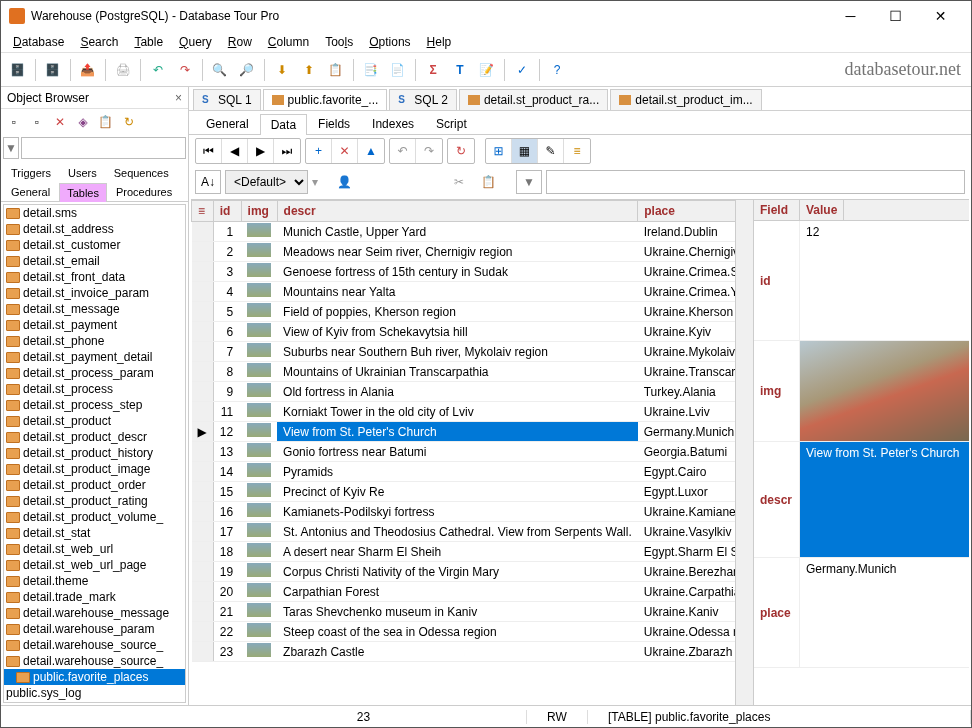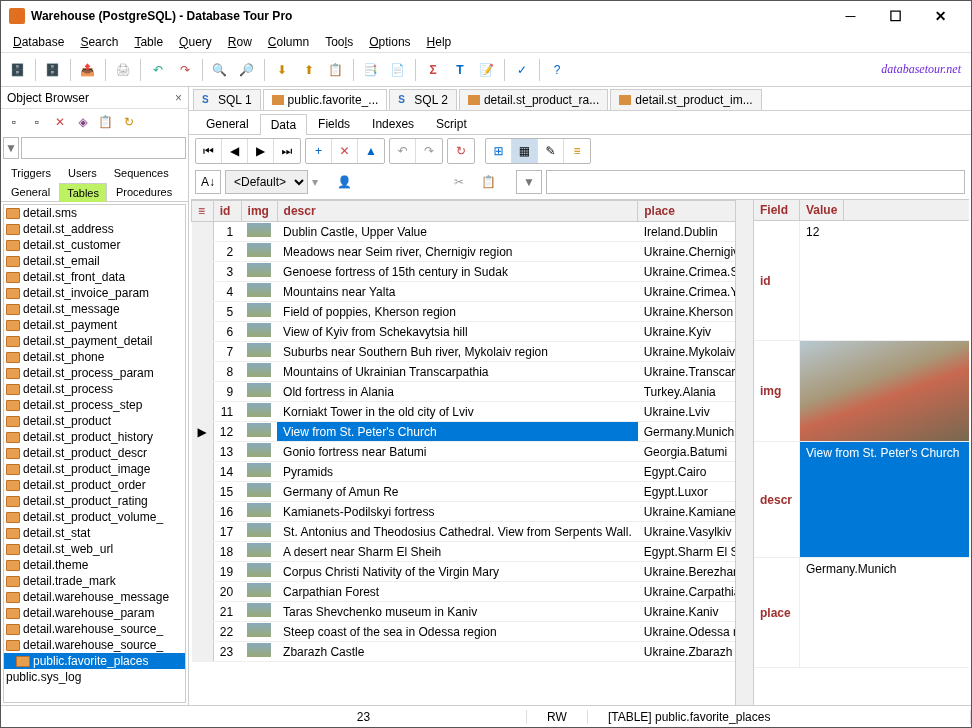--- a/index.html
+++ b/index.html
@@ -1,39 +1,39 @@
 <!DOCTYPE html>
 <html><head>
 <meta charset="utf-8">
 <style>
 * { box-sizing: border-box; margin: 0; padding: 0; font-family: 'Segoe UI', Tahoma, sans-serif; font-size: 12px; }
 body { background: #fff; width: 972px; height: 728px; overflow: hidden; border: 1px solid #555; }
-.titlebar { height: 30px; background: #fff; display: flex; align-items: center; padding: 0 8px; font-weight: bold; }
+.titlebar { height: 30px; background: #fff; display: flex; align-items: center; padding: 0 8px; }
 .titlebar .app-icon { width: 16px; height: 16px; background: #e07020; border-radius: 2px; margin-right: 6px; }
 .titlebar .title { flex: 1; font-size: 12px; }
 .titlebar .win-btn { width: 45px; height: 30px; display:flex; align-items:center; justify-content:center; font-size: 14px; }
 .menubar { height: 22px; display: flex; align-items: center; padding: 0 4px; border-bottom: 1px solid #e0e0e0; }
 .menubar .menu { padding: 2px 8px; }
 .menubar .menu u { text-decoration: underline; }
 .toolbar { height: 34px; display: flex; align-items: center; padding: 2px 4px; border-bottom: 1px solid #d0d0d0; gap: 1px; position: relative; }
 .toolbar .btn { width: 26px; height: 26px; display: flex; align-items: center; justify-content: center; border-radius: 2px; }
 .toolbar .sep { width: 1px; height: 22px; background: #ccc; margin: 0 3px; }
-.watermark { position: absolute; right: 10px; color: #6d28d9; font-style: italic; font-size: 12px; font-family: Georgia, serif; }
+.watermark { position: absolute; right: 10px; color: #737373; font-size: 18px; font-family: Georgia, serif; }
 .main { display: flex; height: calc(100% - 30px - 22px - 34px - 22px); }
 .sidebar { width: 188px; border-right: 1px solid #ccc; display: flex; flex-direction: column; }
 .ob-header { height: 22px; display: flex; align-items: center; padding: 0 6px; border-bottom: 1px solid #e0e0e0; }
 .ob-header .x { margin-left: auto; color: #666; }
 .ob-toolbar { height: 26px; display: flex; align-items: center; padding: 2px; gap: 1px; }
 .ob-toolbar .tbtn { width: 22px; height: 22px; display:flex; align-items:center; justify-content:center; }
 .ob-filter { height: 26px; display: flex; align-items: center; padding: 2px; gap: 2px; }
 .ob-filter .fbtn { width: 22px; height: 22px; border: 1px solid #bbb; display:flex; align-items:center; justify-content:center; color:#777; }
 .ob-filter input { flex:1; height: 22px; border: 1px solid #bbb; padding: 0 4px; }
 .ob-tabs { display: flex; flex-wrap: wrap; border-bottom: 1px solid #ccc; padding: 2px 2px 0 2px; }
 .ob-tabs .tab { padding: 3px 7px; border: 1px solid transparent; border-bottom: none; margin-right: 1px; font-size: 11px; }
-.ob-tabs .tab.active { border-color: #ccc; background: #bef264; position: relative; top: 1px; }
+.ob-tabs .tab.active { border-color: #ccc; background: #f0abfc; position: relative; top: 1px; }
 .ob-list { flex: 1; overflow-y: auto; border: 1px solid #ccc; margin: 2px; }
 .ob-item { padding: 1px 2px; display: flex; align-items: center; gap: 3px; white-space: nowrap; font-size: 11px; }
 .ob-item .ticon { width: 14px; height: 11px; background: #e8a050; border: 1px solid #c07020; border-radius: 1px; flex-shrink: 0; }
 .ob-item.selected { background: #0078d7; color: #fff; padding-left: 12px; }
 .content { flex: 1; display: flex; flex-direction: column; overflow: hidden; }
 .doc-tabs { height: 24px; display: flex; align-items: flex-end; padding: 0 4px; gap: 2px; border-bottom: 1px solid #d0d0d0; overflow: hidden; }
 .doc-tab { padding: 3px 8px; border: 1px solid #ccc; border-bottom: none; background: #f4f4f4; display:flex; align-items:center; gap:4px; font-size:11px; min-width: 0; white-space: nowrap; overflow: hidden; text-overflow: ellipsis; max-width: 160px; }
 .doc-tab.active { background: #fff; border-bottom: 1px solid #fff; position: relative; top: 1px; }
 .doc-tab .dicon { width: 12px; height: 10px; background: #d89040; flex-shrink: 0; }
 .doc-tab .sqlicon { width: 12px; height: 12px; color: #3070c0; font-weight: bold; font-size: 10px; flex-shrink: 0; }
@@ -185,52 +185,52 @@
         <div class="ob-item">
           <span class="ticon"></span>
           <span>detail.st_message</span>
         </div>
         <div class="ob-item">
           <span class="ticon"></span>
           <span>detail.st_payment</span>
         </div>
         <div class="ob-item">
           <span class="ticon"></span>
+          <span>detail.st_phone</span>
+        </div>
+        <div class="ob-item">
+          <span class="ticon"></span>
           <span>detail.st_payment_detail</span>
         </div>
         <div class="ob-item">
           <span class="ticon"></span>
-          <span>detail.st_phone</span>
-        </div>
-        <div class="ob-item">
-          <span class="ticon"></span>
           <span>detail.st_process_param</span>
         </div>
         <div class="ob-item">
           <span class="ticon"></span>
           <span>detail.st_process</span>
         </div>
         <div class="ob-item">
           <span class="ticon"></span>
           <span>detail.st_process_step</span>
         </div>
         <div class="ob-item">
           <span class="ticon"></span>
           <span>detail.st_product</span>
         </div>
         <div class="ob-item">
           <span class="ticon"></span>
+          <span>detail.st_product_descr</span>
+        </div>
+        <div class="ob-item">
+          <span class="ticon"></span>
           <span>detail.st_product_history</span>
         </div>
         <div class="ob-item">
           <span class="ticon"></span>
-          <span>detail.st_product_descr</span>
-        </div>
-        <div class="ob-item">
-          <span class="ticon"></span>
           <span>detail.st_product_image</span>
         </div>
         <div class="ob-item">
           <span class="ticon"></span>
           <span>detail.st_product_order</span>
         </div>
         <div class="ob-item">
           <span class="ticon"></span>
           <span>detail.st_product_rating</span>
         </div>
@@ -238,20 +238,24 @@
           <span class="ticon"></span>
           <span>detail.st_product_volume_</span>
         </div>
         <div class="ob-item">
           <span class="ticon"></span>
           <span>detail.st_stat</span>
         </div>
         <div class="ob-item">
           <span class="ticon"></span>
           <span>detail.st_web_url</span>
+        </div>
+        <div class="ob-item">
+          <span class="ticon"></span>
+          <span>detail.st_web_url_page</span>
         </div>
         <div class="ob-item">
           <span class="ticon"></span>
           <span>detail.theme</span>
         </div>
         <div class="ob-item">
           <span class="ticon"></span>
           <span>detail.trade_mark</span>
         </div>
         <div class="ob-item">
@@ -364,21 +368,21 @@
               <th>img</th>
               <th>descr</th>
               <th>place</th>
             </tr>
               </thead>
             <tbody id="grid-body">
                 <tr>
                   <td class="rowind"></td>
                   <td class="idcol">1</td>
                   <td class="imgcol"><span class="thumb"></span></td>
-                  <td class="descr">Dublin Castle, Upper Value</td>
+                  <td class="descr">Munich Castle, Upper Yard</td>
                   <td>Ireland.Dublin</td>
                 </tr>
                 <tr>
                   <td class="rowind"></td>
                   <td class="idcol">2</td>
                   <td class="imgcol"><span class="thumb"></span></td>
                   <td class="descr">Meadows near Seim river, Chernigiv region</td>
                   <td>Ukraine.Chernigiv</td>
                 </tr>
                 <tr>
@@ -455,21 +459,21 @@
                   <td class="rowind"></td>
                   <td class="idcol">14</td>
                   <td class="imgcol"><span class="thumb"></span></td>
                   <td class="descr">Pyramids</td>
                   <td>Egypt.Cairo</td>
                 </tr>
                 <tr>
                   <td class="rowind"></td>
                   <td class="idcol">15</td>
                   <td class="imgcol"><span class="thumb"></span></td>
-                  <td class="descr">Germany of Amun Re</td>
+                  <td class="descr">Precinct of Kyiv Re</td>
                   <td>Egypt.Luxor</td>
                 </tr>
                 <tr>
                   <td class="rowind"></td>
                   <td class="idcol">16</td>
                   <td class="imgcol"><span class="thumb"></span></td>
                   <td class="descr">Kamianets-Podilskyi fortress</td>
                   <td>Ukraine.Kamianets-Podilskyi</td>
                 </tr>
                 <tr>

